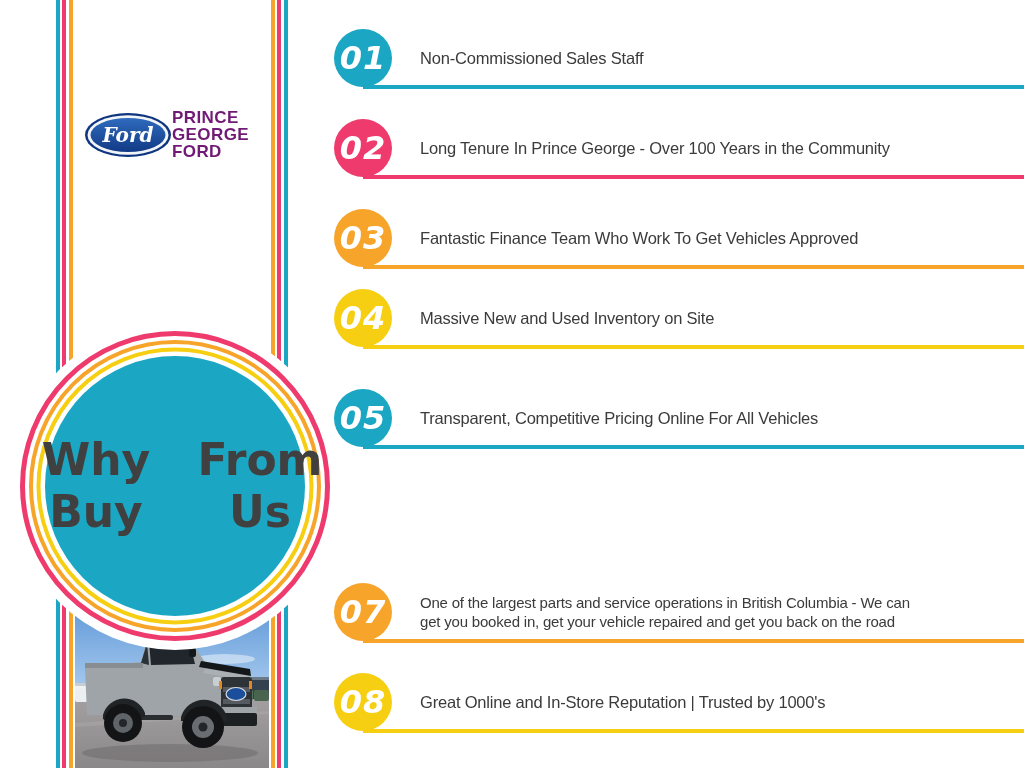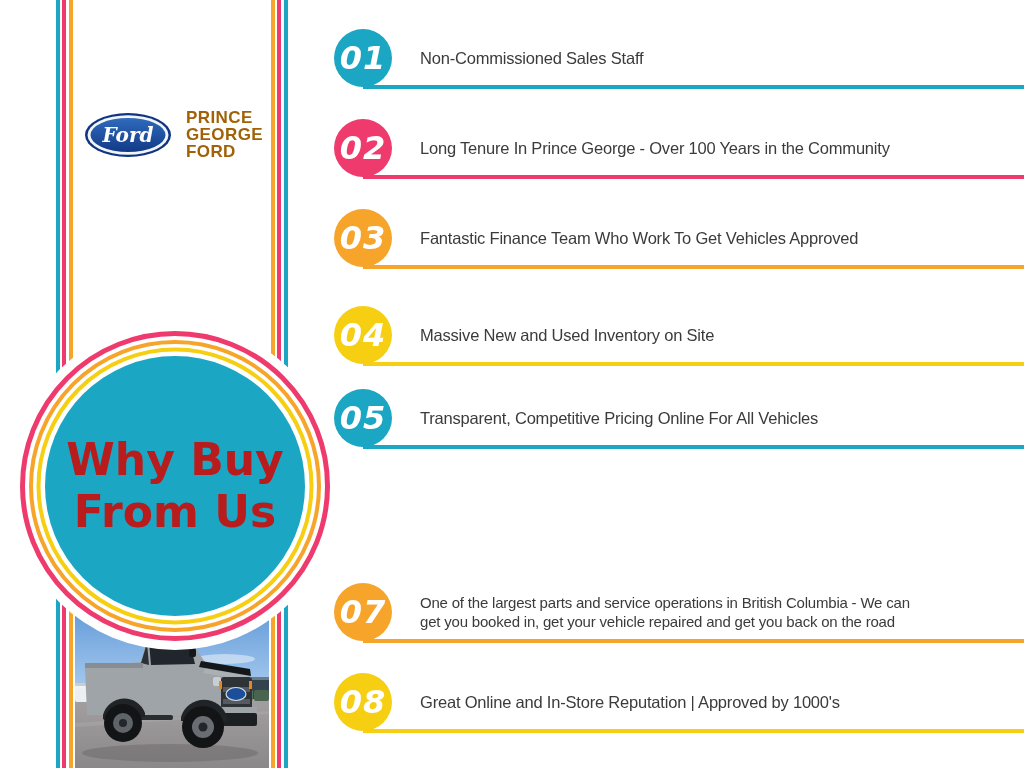--- a/index.html
+++ b/index.html
@@ -13,32 +13,32 @@
   .s-teal-l{left:56px;background:var(--teal);}
   .s-pink-l{left:62px;background:var(--pink);}
   .s-orange-l{left:69px;background:var(--orange);}
   .s-orange-r{left:271px;background:var(--orange);}
   .s-pink-r{left:277px;background:var(--pink);}
   .s-teal-r{left:284px;background:var(--teal);}
 
   
   .logo-row{position:absolute;left:84px;top:109px;display:flex;align-items:center;z-index:4;}
   .dealer-name{
-    margin-left:14px;color:#a16207;font-weight:bold;font-size:17px;line-height:17px;
+    color:#701a75;font-weight:bold;font-size:17px;line-height:17px;
     letter-spacing:.4px;font-family:"Liberation Sans",sans-serif;
   }
   
   .photo{position:absolute;left:75px;top:603px;width:194px;height:165px;z-index:2;}
 
   
   .badge-wrap{position:absolute;left:11px;top:322px;width:328px;height:328px;z-index:3;}
   .badge-text{
     position:absolute;left:0;top:0;width:328px;height:328px;
-    display:flex;flex-direction:column;align-items:center;justify-content:center;
-    color:#b91c1c;font-family:"DejaVu Sans","Liberation Sans",sans-serif;
+    display:flex;align-items:center;justify-content:center;
+    color:#404040;font-family:"DejaVu Sans","Liberation Sans",sans-serif;
     font-weight:bold;font-size:44px;line-height:52px;text-align:center;z-index:4;
   }
   
   .items{position:absolute;left:0;top:0;width:1024px;height:768px;z-index:2;}
   .item-row{position:absolute;left:334px;right:0;height:58px;}
   .item-line{position:absolute;left:29px;right:0;top:56px;height:4px;z-index:1;}
   .item-circle{
     position:absolute;left:0;top:0;width:58px;height:58px;border-radius:50%;
     display:flex;align-items:center;justify-content:center;z-index:2;
   }
@@ -191,21 +191,21 @@
   <div class="item-row" style="top: 209px;">
     <div class="item-line" style="background: rgb(247, 164, 42);"></div>
     <div class="item-circle" style="background: rgb(247, 164, 42);">
       <span class="item-number">03</span>
     </div>
     <div class="item-text">
         <div>Fantastic Finance Team Who Work To Get Vehicles Approved</div>
       </div>
   </div>
 
-  <div class="item-row" style="top: 306px;">
+  <div class="item-row" style="top: 289px;">
     <div class="item-line" style="background: rgb(246, 207, 19);"></div>
     <div class="item-circle" style="background: rgb(246, 207, 19);">
       <span class="item-number">04</span>
     </div>
     <div class="item-text">
         <div>Massive New and Used Inventory on Site</div>
       </div>
   </div>
 
   <div class="item-row" style="top: 389px;">
@@ -229,16 +229,16 @@
         <div>get you booked in, get your vehicle repaired and get you back on the road</div>
       </div>
   </div>
 
   <div class="item-row" style="top: 673px;">
     <div class="item-line" style="background: rgb(246, 207, 19);"></div>
     <div class="item-circle" style="background: rgb(246, 207, 19);">
       <span class="item-number">08</span>
     </div>
     <div class="item-text">
-        <div>Great Online and In-Store Reputation | Approved by 1000's</div>
+        <div>Great Online and In-Store Reputation | Trusted by 1000's</div>
       </div>
   </div>
 </div>
 
 </body></html>

